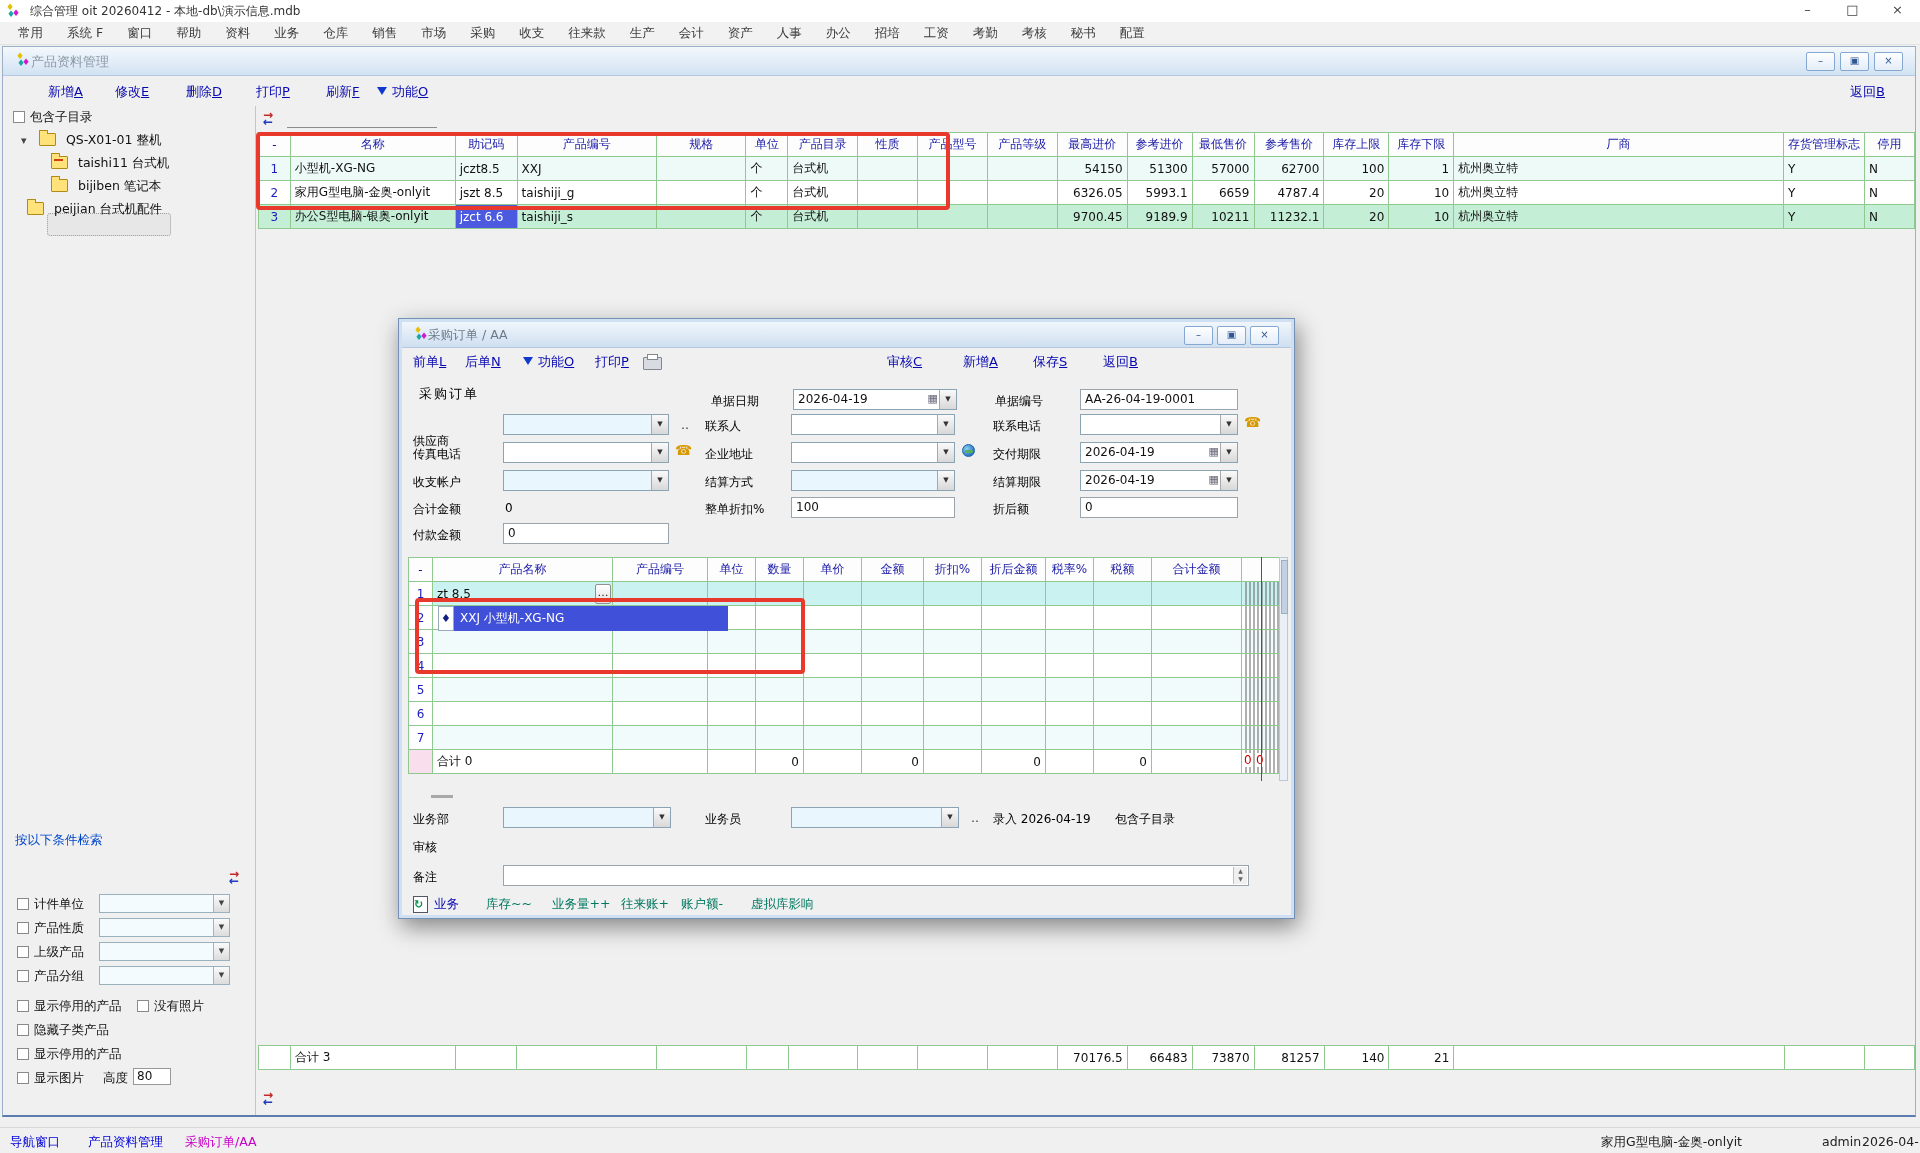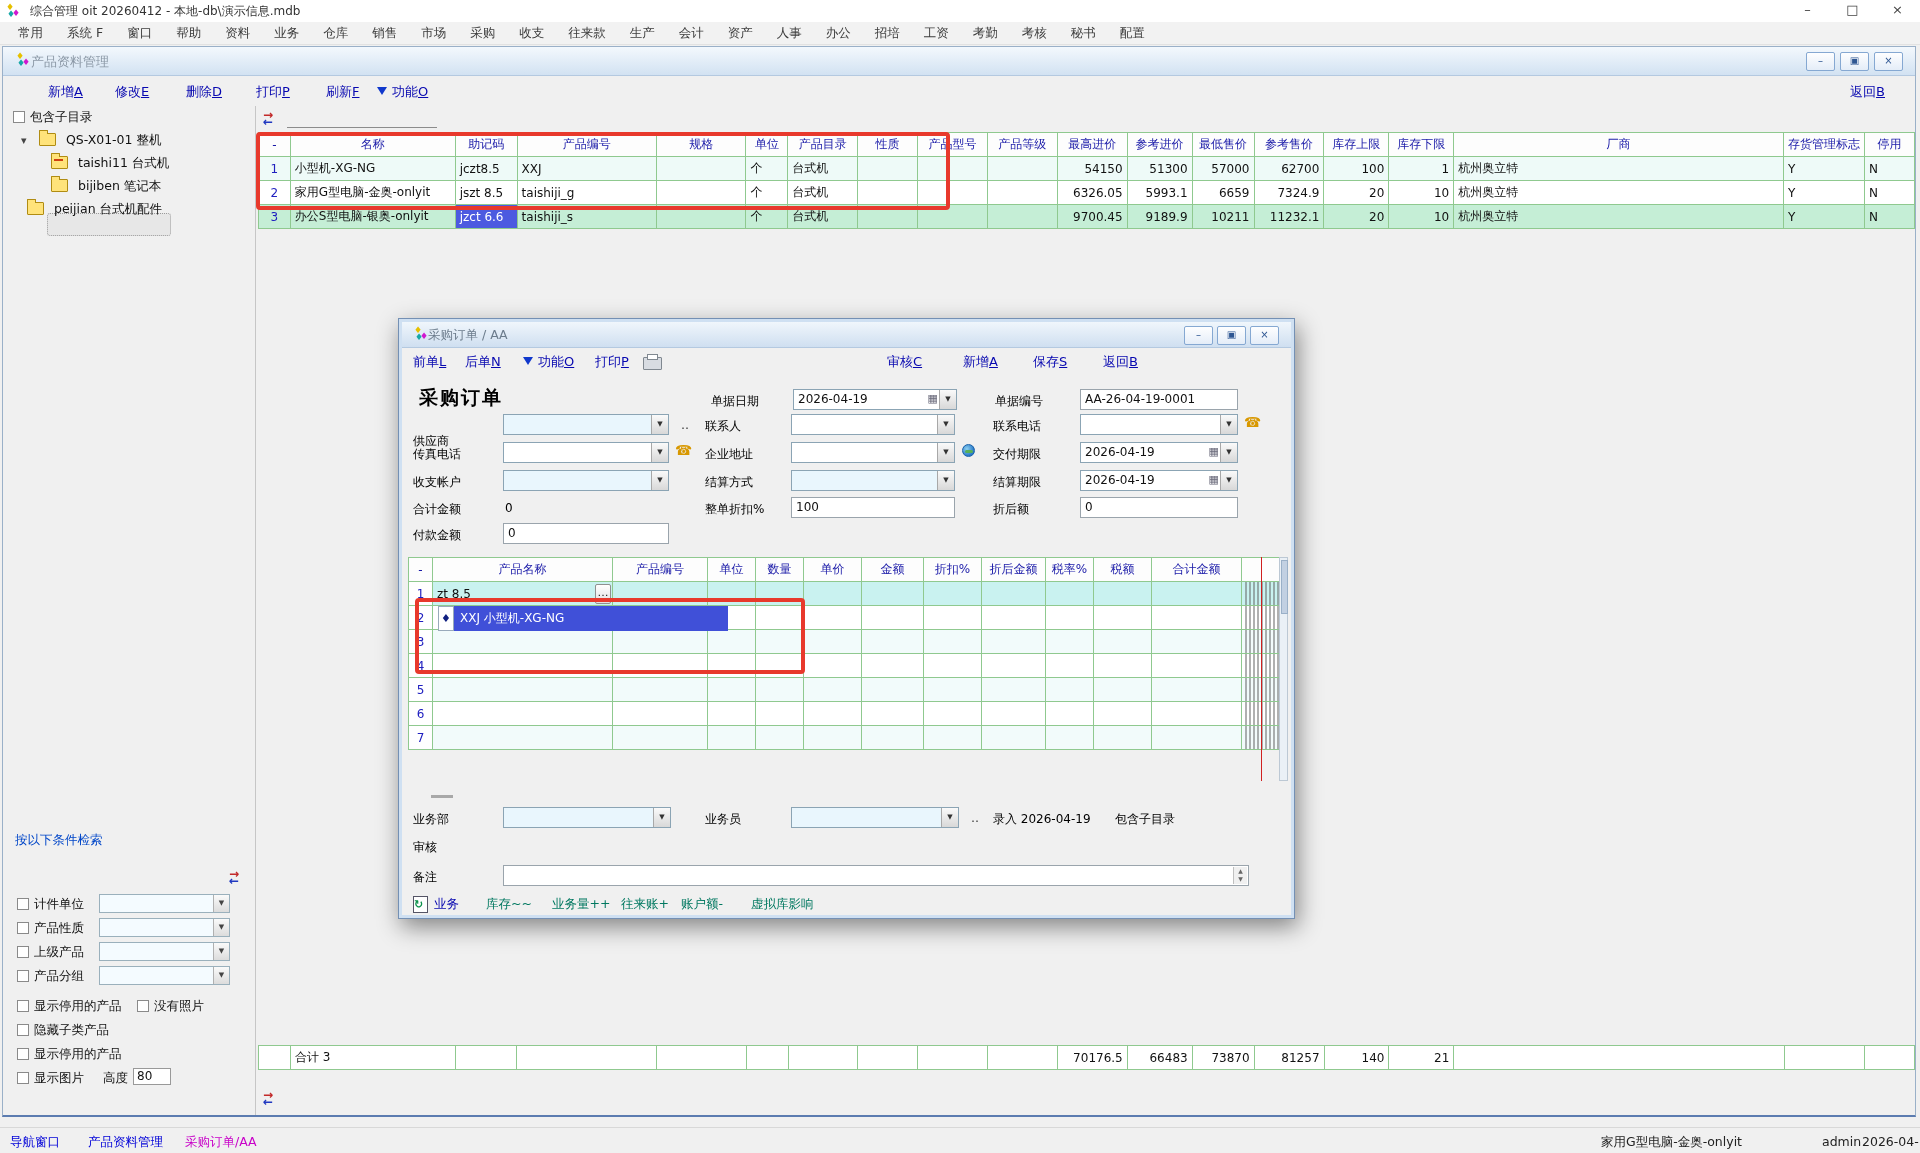--- a/index.html
+++ b/index.html
@@ -66,21 +66,21 @@
   tr.sum td{background:#fff;}
   td.pinkc{background:#f9dfee;}
   
   .dialog{position:absolute;left:398px;top:318px;width:897px;height:601px;background:#f0f0f0;
           border:1px solid #7490b4;box-shadow:inset 0 0 0 3px #cfe0f2, 3px 8px 22px rgba(0,0,0,.45);box-sizing:border-box;}
   .dtitle{position:absolute;left:3px;top:3px;width:889px;height:25px;background:linear-gradient(#f0f6fc,#cfdff0);border-bottom:1px solid #b4c9e0;}
   .dtitle .ct{position:absolute;left:26px;top:5px;color:#6c7c8c;font-size:12.5px;}
   .dtitle .appicon{position:absolute;left:6px;top:4px;}
   .dbtns{position:absolute;right:12px;top:4px;display:flex;gap:4px;}
   .dl{position:absolute;font-size:12px;white-space:nowrap;color:#000;}
-  .dheading{position:absolute;left:20px;top:66px;font-size:19px;font-weight:bold;letter-spacing:2px;color:#000;}
+  .dheading{position:absolute;left:20px;top:66px;font-size:13px;font-weight:normal;letter-spacing:2px;color:#000;}
   .combo{position:absolute;height:21px;border:1px solid #8ba4b4;background:#fff;box-sizing:border-box;}
   .combo.lb{background:#e9f6fd;}
   .combo .cb{position:absolute;right:0;top:0;width:17px;height:100%;background:linear-gradient(#fafafa,#d8d8d8);border-left:1px solid #a8a8a8;text-align:center;font-size:7px;line-height:18px;color:#333;box-sizing:border-box;}
   .combo .cal{position:absolute;right:18px;top:2px;font-size:11px;color:#667;}
   .combo .cv{position:absolute;left:4px;top:2px;font-size:12px;}
   .tin{position:absolute;height:21px;border:1px solid #9aa4ac;background:#fff;font-size:12px;line-height:19px;padding:0 4px;box-sizing:border-box;white-space:nowrap;}
   .phone{position:absolute;color:#d89800;font-size:14px;}
   .globe{position:absolute;width:13px;height:13px;border-radius:50%;background:radial-gradient(circle at 35% 35%,#8cd0f0,#2878c8 70%);border:1px solid #1860a8;box-sizing:border-box;}
   .globe::after{content:"";position:absolute;left:2px;top:5px;width:8px;height:3px;background:#58b058;border-radius:2px;}
   .printer{position:absolute;width:17px;height:11px;background:#d8dce2;border:1px solid #808890;border-radius:1px;}
@@ -312,21 +312,21 @@
               <td>taishiji_g</td>
           <td></td>
               <td>个</td>
           <td>台式机</td>
               <td></td>
           <td></td>
               <td></td>
           <td class="tr">6326.05</td>
               <td class="tr">5993.1</td>
           <td class="tr">6659</td>
-              <td class="tr">7324.9</td>
+              <td class="tr">4787.4</td>
           <td class="tr">20</td>
               <td class="tr">10</td>
           <td>杭州奥立特</td>
               <td>Y</td>
               <td>N</td>
         </tr>
         <tr class="r3">
           <td class="num">3</td>
               <td>办公S型电脑-银奥-onlyit</td>
           <td class="selcell">jzct 6.6</td>
@@ -631,20 +631,38 @@
               <td></td>
               <td></td>
               <td></td>
               <td></td>
               <td></td>
               <td></td>
               <td></td>
               <td></td>
           <td class="stripes"></td>
         </tr>
+        <tr>
+          <td class="pinkc"></td>
+          <td>合计 0</td>
+          <td></td>
+              <td></td>
+          <td class="tr">0</td>
+              <td></td>
+          <td class="tr">0</td>
+              <td></td>
+          <td class="tr">0</td>
+              <td></td>
+          <td class="tr">0</td>
+              <td></td>
+          <td class="stripes" style="position:relative">
+            <span style="position:absolute;left:2px;top:3px;color:#d00000;background:#fff;font-size:12px">0</span>
+            <span style="position:absolute;left:14px;top:3px;color:#d00000;background:#fff;font-size:12px">0</span>
+          </td>
+        </tr>
       </tbody>
         </table>
       <div class="redline" style="left:853px;height:224px"></div>
     </div>
     <div class="dscroll">
         <div class="thumb"></div>
       </div>
 
     <div class="ddsel" style="left:55px;top:287px">
       <span class="dm">♦</span>

